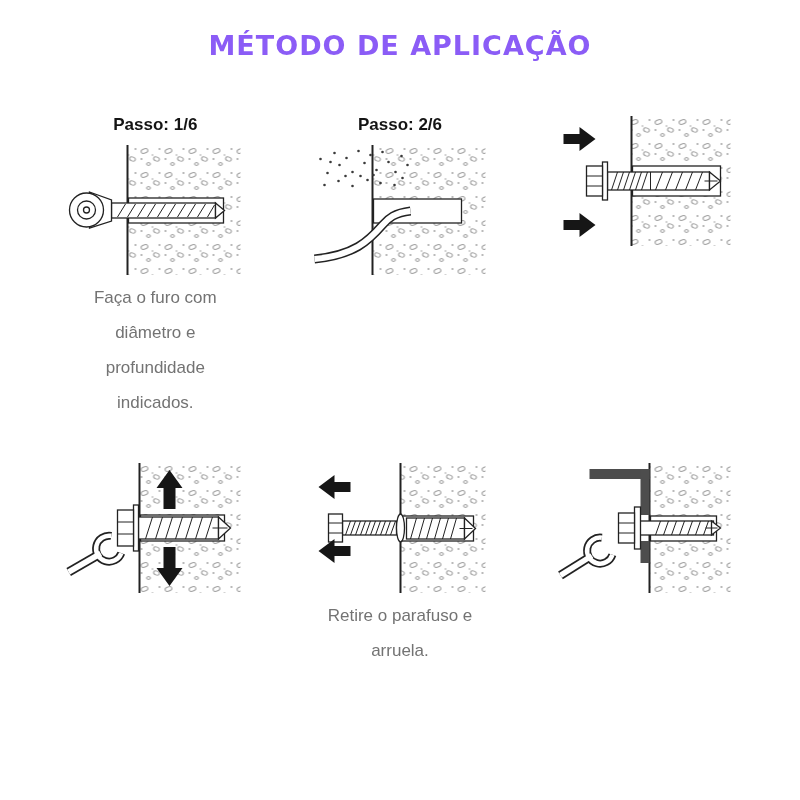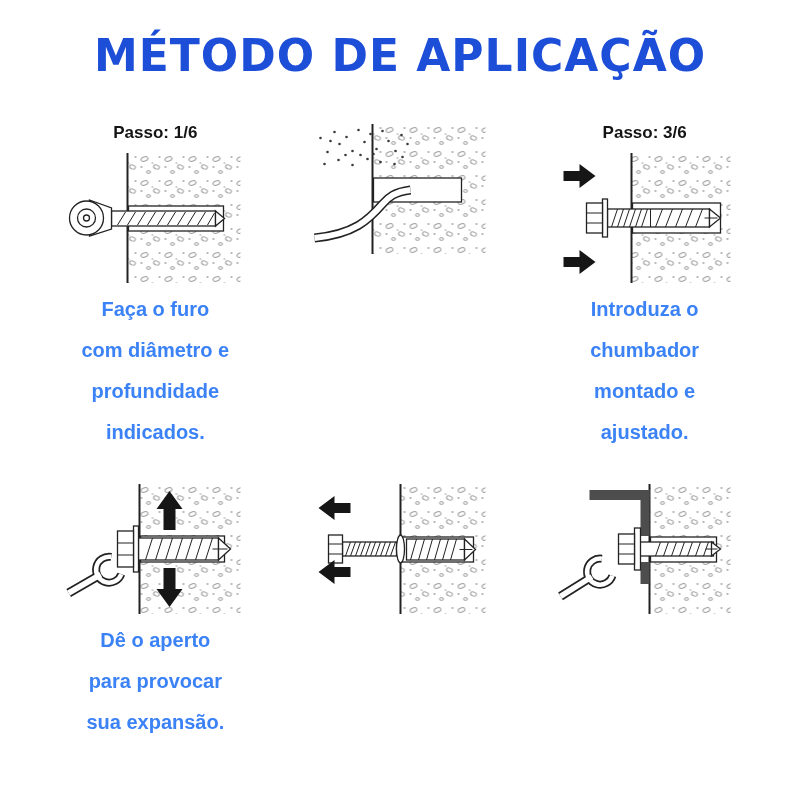--- a/index.html
+++ b/index.html
@@ -3,35 +3,35 @@
 <meta charset="utf-8">
 <style>
   * { margin:0; padding:0; box-sizing:border-box; }
   html,body { background:#ffffff; }
   body {
     width:800px; height:800px; overflow:hidden;
     font-family:"Liberation Sans", sans-serif; color:#1a1a1a;
   }
   .sheet { width:800px; height:800px; padding:30px 44px 0; }
   .page-title {
-    text-align:center; font-size:44px; font-weight:800;
-    letter-spacing:1px; color:#1d4ed8; margin-bottom:42px;
+    text-align:center; font-size:27px; font-weight:800;
+    letter-spacing:1px; color:#8b5cf6; margin-bottom:42px;
     font-family:"DejaVu Sans","Liberation Sans",sans-serif;
   }
   .grid {
     display:grid; grid-template-columns:repeat(3,1fr);
     column-gap:22px; row-gap:30px;
   }
-  .step { text-align:center; }
+  .step { text-align:center;margin-top:12px; }
   .step-label { font-size:17px; font-weight:700; color:#141414; margin-bottom:9px; }
   .illus { height:132px; display:flex; align-items:center; justify-content:center; }
   .illus svg { width:176px; height:130px; overflow:visible; }
   .caption {
-    font-size:20px; line-height:2.05; color:#3b82f6;
-    max-width:152px; margin:5px auto 0;font-weight:bold;
+    font-size:17px; line-height:2.05; color:#737373;
+    max-width:152px; margin:5px auto 0;
   }
   
   .agg  { fill:none; stroke:#9a9a9a; stroke-width:1; }
   .dot  { fill:#9a9a9a; }
   .part { fill:#fff; stroke:#222; stroke-width:1.3; }
   .ln   { stroke:#222; stroke-width:1; fill:none; }
   .face { stroke:#222; stroke-width:2; }
   .arrow{ fill:#161616; }
   .dust { fill:#3a3a3a; }
   .wrench-b { stroke:#222; fill:none; }
@@ -76,20 +76,21 @@
             <circle class="part" cx="19" cy="65" r="17" stroke-width="1.6"></circle>
             <circle class="part" cx="19" cy="65" r="9"></circle>
             <circle class="part" cx="19" cy="65" r="3" stroke-width="1"></circle>
           </g>
         </svg>
       </div>
       <p class="caption">Faça o furo com diâmetro e profundidade indicados.</p>
     </section>
 
     <section class="step">
+      <div class="step-label">Passo: 2/6</div>
       <div class="illus">
         <svg viewBox="0 0 175 130" xmlns="http://www.w3.org/2000/svg">
           <defs>
             <pattern id="c2" width="24" height="24" patternUnits="userSpaceOnUse">
               <ellipse class="agg" cx="5" cy="6" rx="3.5" ry="2.2" transform="rotate(-18 5 6)"></ellipse>
               <ellipse class="agg" cx="17" cy="14" rx="3" ry="2" transform="rotate(22 17 14)"></ellipse>
               <ellipse class="agg" cx="9" cy="19" rx="2" ry="1.4"></ellipse>
               <circle class="dot" cx="20" cy="4" r="0.9"></circle>
               <circle class="dot" cx="2" cy="14" r="0.9"></circle>
               <circle class="dot" cx="13" cy="10" r="0.8"></circle>
@@ -130,21 +131,20 @@
           </g>
           <g>
             <path d="M 2,114 C 42,110 56,96 70,80 C 76,73 82,68 98,66" stroke="#222" stroke-width="9" fill="none"></path>
             <path d="M 2,114 C 42,110 56,96 70,80 C 76,73 82,68 98,66" stroke="#fff" stroke-width="6" fill="none"></path>
           </g>
         </svg>
       </div>
     </section>
 
     <section class="step">
-      <div class="step-label">Passo: 3/6</div>
       <div class="illus">
         <svg viewBox="0 0 175 130" xmlns="http://www.w3.org/2000/svg">
           <defs>
             <pattern id="c3" width="24" height="24" patternUnits="userSpaceOnUse">
               <ellipse class="agg" cx="5" cy="6" rx="3.5" ry="2.2" transform="rotate(-18 5 6)"></ellipse>
               <ellipse class="agg" cx="17" cy="14" rx="3" ry="2" transform="rotate(22 17 14)"></ellipse>
               <ellipse class="agg" cx="9" cy="19" rx="2" ry="1.4"></ellipse>
               <circle class="dot" cx="20" cy="4" r="0.9"></circle>
               <circle class="dot" cx="2" cy="14" r="0.9"></circle>
               <circle class="dot" cx="13" cy="10" r="0.8"></circle>
@@ -166,21 +166,20 @@
             <g>
               <rect class="part" x="29" y="50" width="16" height="30" stroke-width="1.4"></rect>
               <line class="ln" x1="29" y1="60" x2="45" y2="60"></line>
               <line class="ln" x1="29" y1="70" x2="45" y2="70"></line>
             </g>
           </g>
           <polygon class="arrow" points="6,18 22,18 22,11 38,23 22,35 22,28 6,28"></polygon>
           <polygon class="arrow" points="6,104 22,104 22,97 38,109 22,121 22,114 6,114"></polygon>
         </svg>
       </div>
-      <p class="caption">Introduza o chumbador montado e ajustado.</p>
     </section>
 
     <section class="step">
       <div class="illus">
         <svg viewBox="0 0 175 130" xmlns="http://www.w3.org/2000/svg">
           <defs>
             <pattern id="c4" width="24" height="24" patternUnits="userSpaceOnUse">
               <ellipse class="agg" cx="5" cy="6" rx="3.5" ry="2.2" transform="rotate(-18 5 6)"></ellipse>
               <ellipse class="agg" cx="17" cy="14" rx="3" ry="2" transform="rotate(22 17 14)"></ellipse>
               <ellipse class="agg" cx="9" cy="19" rx="2" ry="1.4"></ellipse>
@@ -209,21 +208,20 @@
             <g>
               <rect class="part" x="50" y="47" width="16" height="36" stroke-width="1.4"></rect>
               <line class="ln" x1="50" y1="59" x2="66" y2="59"></line>
               <line class="ln" x1="50" y1="71" x2="66" y2="71"></line>
             </g>
           </g>
           <polygon class="arrow" points="96,46 96,25 89,25 102,7 115,25 108,25 108,46"></polygon>
           <polygon class="arrow" points="96,84 96,105 89,105 102,123 115,105 108,105 108,84"></polygon>
         </svg>
       </div>
-      <p class="caption">Dê o aperto para provocar sua expansão.</p>
     </section>
 
     <section class="step">
       <div class="illus">
         <svg viewBox="0 0 175 130" xmlns="http://www.w3.org/2000/svg">
           <defs>
             <pattern id="c5" width="24" height="24" patternUnits="userSpaceOnUse">
               <ellipse class="agg" cx="5" cy="6" rx="3.5" ry="2.2" transform="rotate(-18 5 6)"></ellipse>
               <ellipse class="agg" cx="17" cy="14" rx="3" ry="2" transform="rotate(22 17 14)"></ellipse>
               <ellipse class="agg" cx="9" cy="19" rx="2" ry="1.4"></ellipse>
@@ -250,20 +248,21 @@
               <rect class="part" x="16" y="51" width="14" height="28" stroke-width="1.4"></rect>
               <line class="ln" x1="16" y1="60" x2="30" y2="60"></line>
               <line class="ln" x1="16" y1="70" x2="30" y2="70"></line>
             </g>
             <ellipse class="part" cx="88" cy="65" rx="4" ry="14"></ellipse>
           </g>
           <polygon class="arrow" points="38,19 22,19 22,12 6,24 22,36 22,29 38,29"></polygon>
           <polygon class="arrow" points="38,83 22,83 22,76 6,88 22,100 22,93 38,93"></polygon>
         </svg>
       </div>
+      <p class="caption">Retire o parafuso e arruela.</p>
     </section>
 
     <section class="step">
       <div class="illus">
         <svg viewBox="0 0 175 130" xmlns="http://www.w3.org/2000/svg">
           <defs>
             <pattern id="c6" width="24" height="24" patternUnits="userSpaceOnUse">
               <ellipse class="agg" cx="5" cy="6" rx="3.5" ry="2.2" transform="rotate(-18 5 6)"></ellipse>
               <ellipse class="agg" cx="17" cy="14" rx="3" ry="2" transform="rotate(22 17 14)"></ellipse>
               <ellipse class="agg" cx="9" cy="19" rx="2" ry="1.4"></ellipse>

